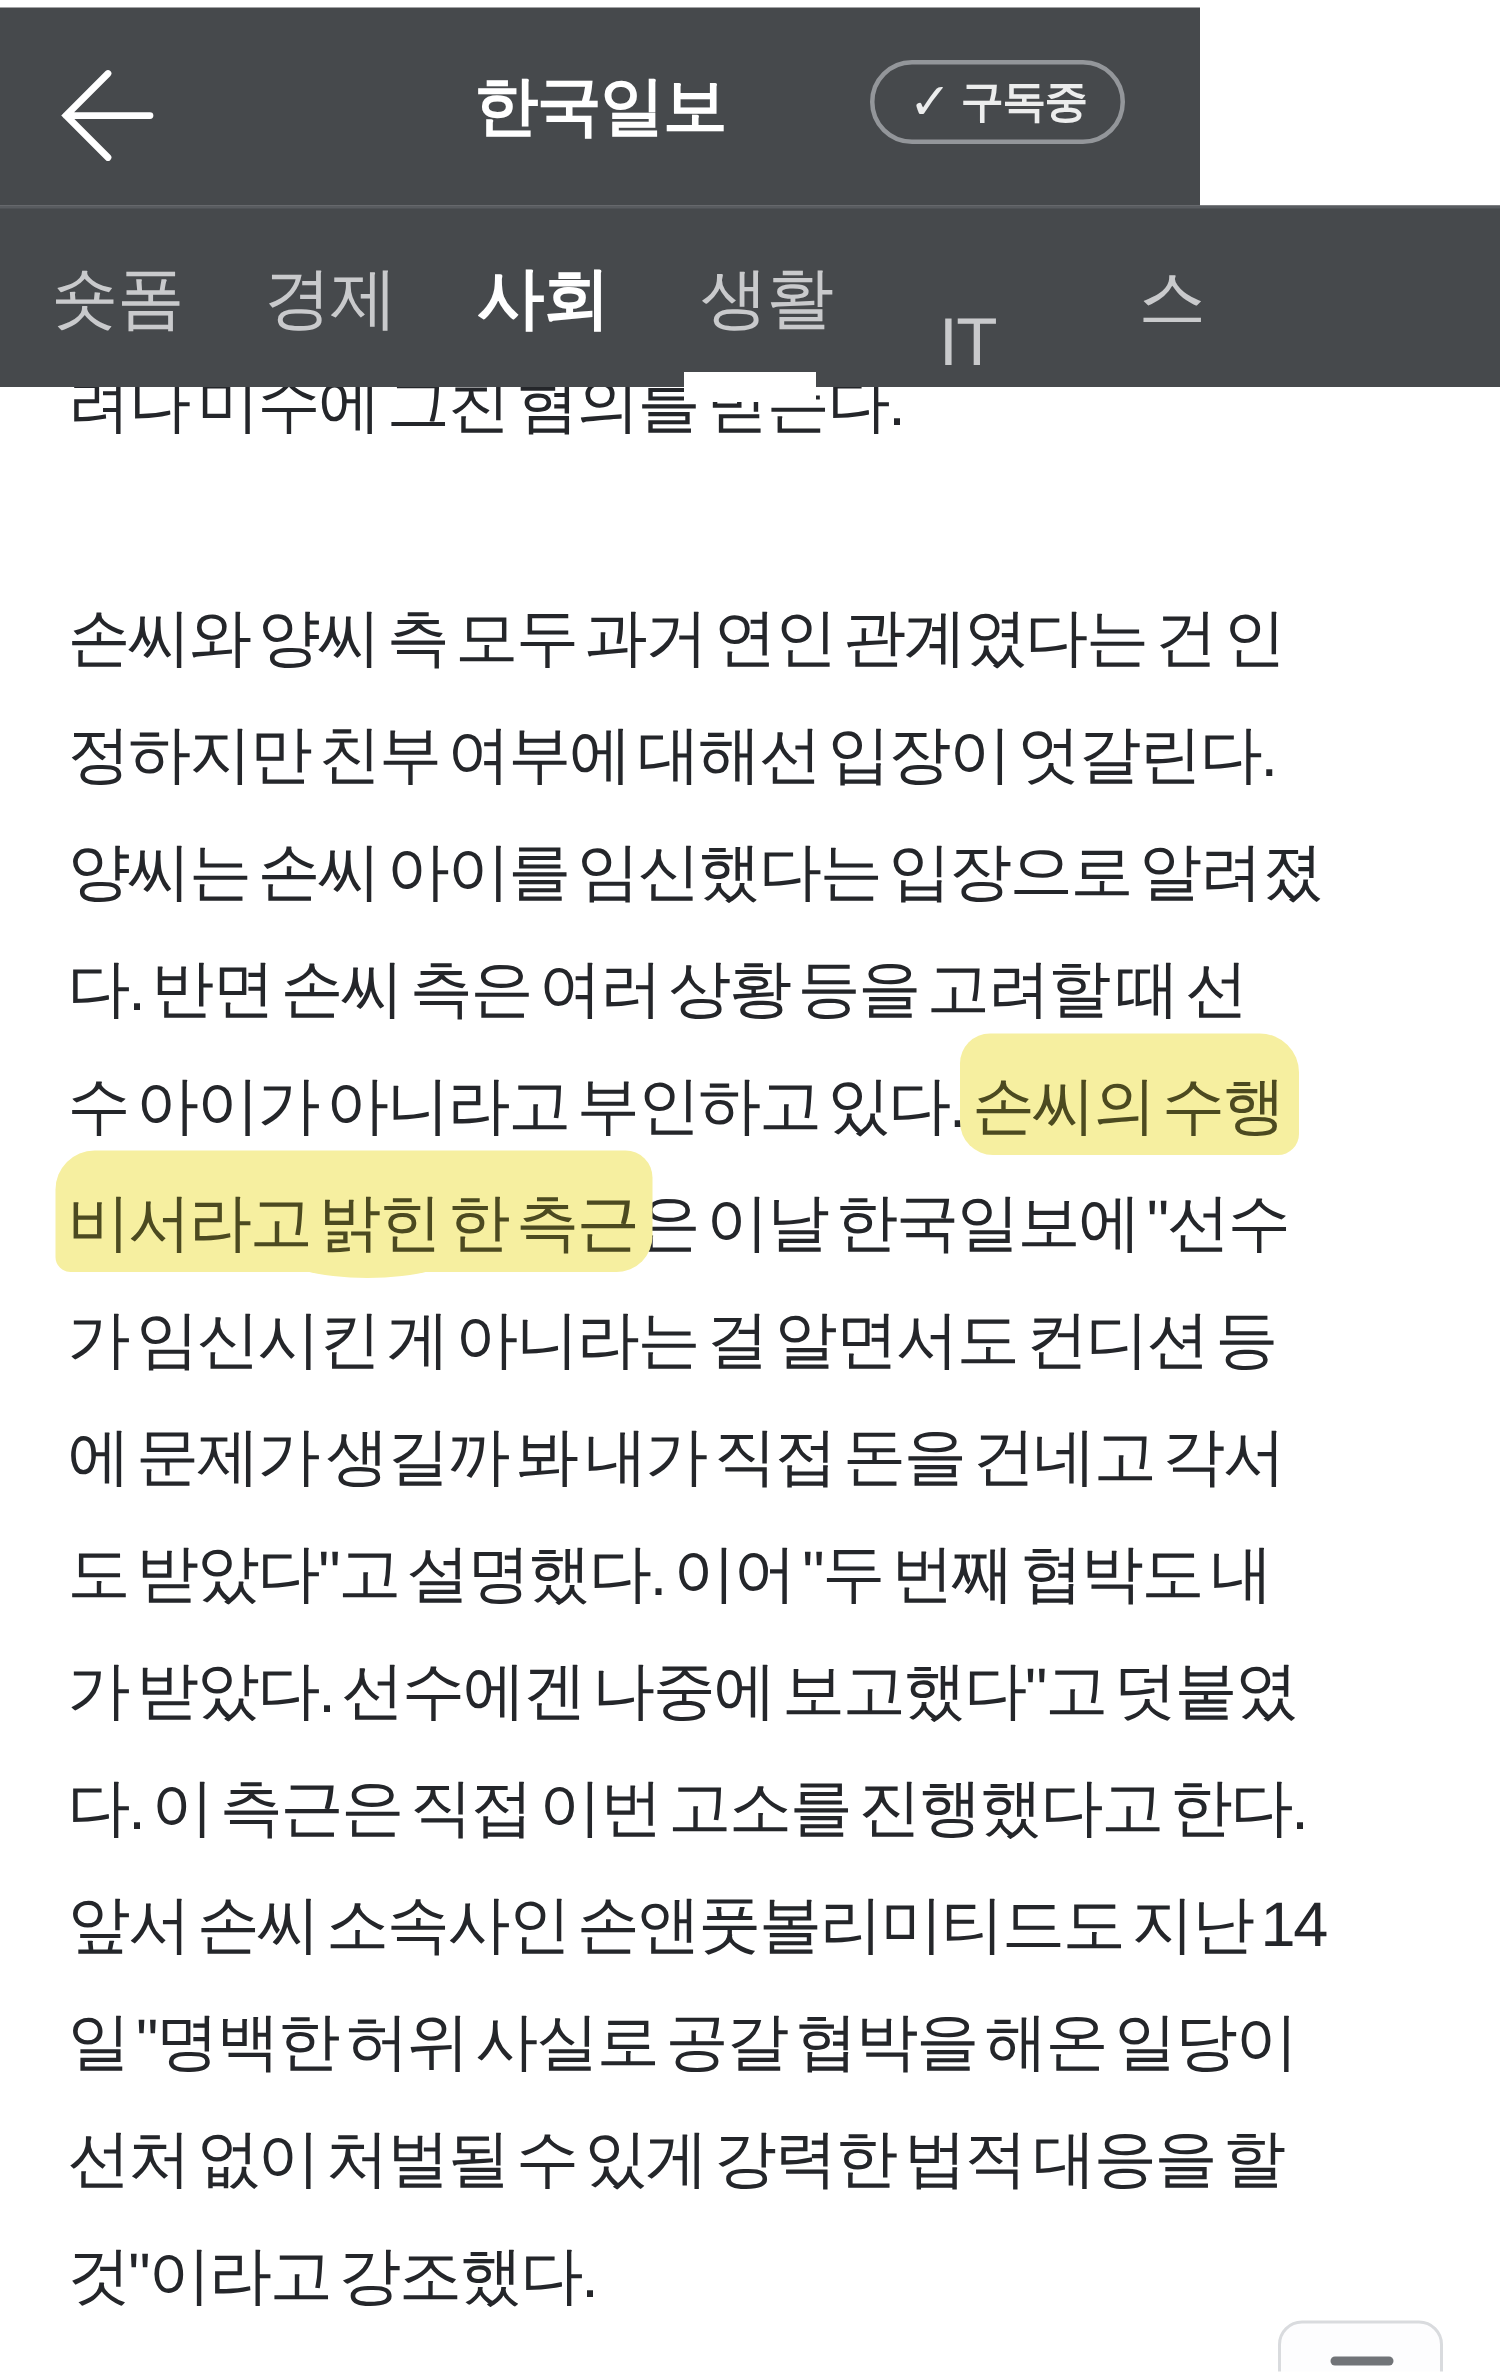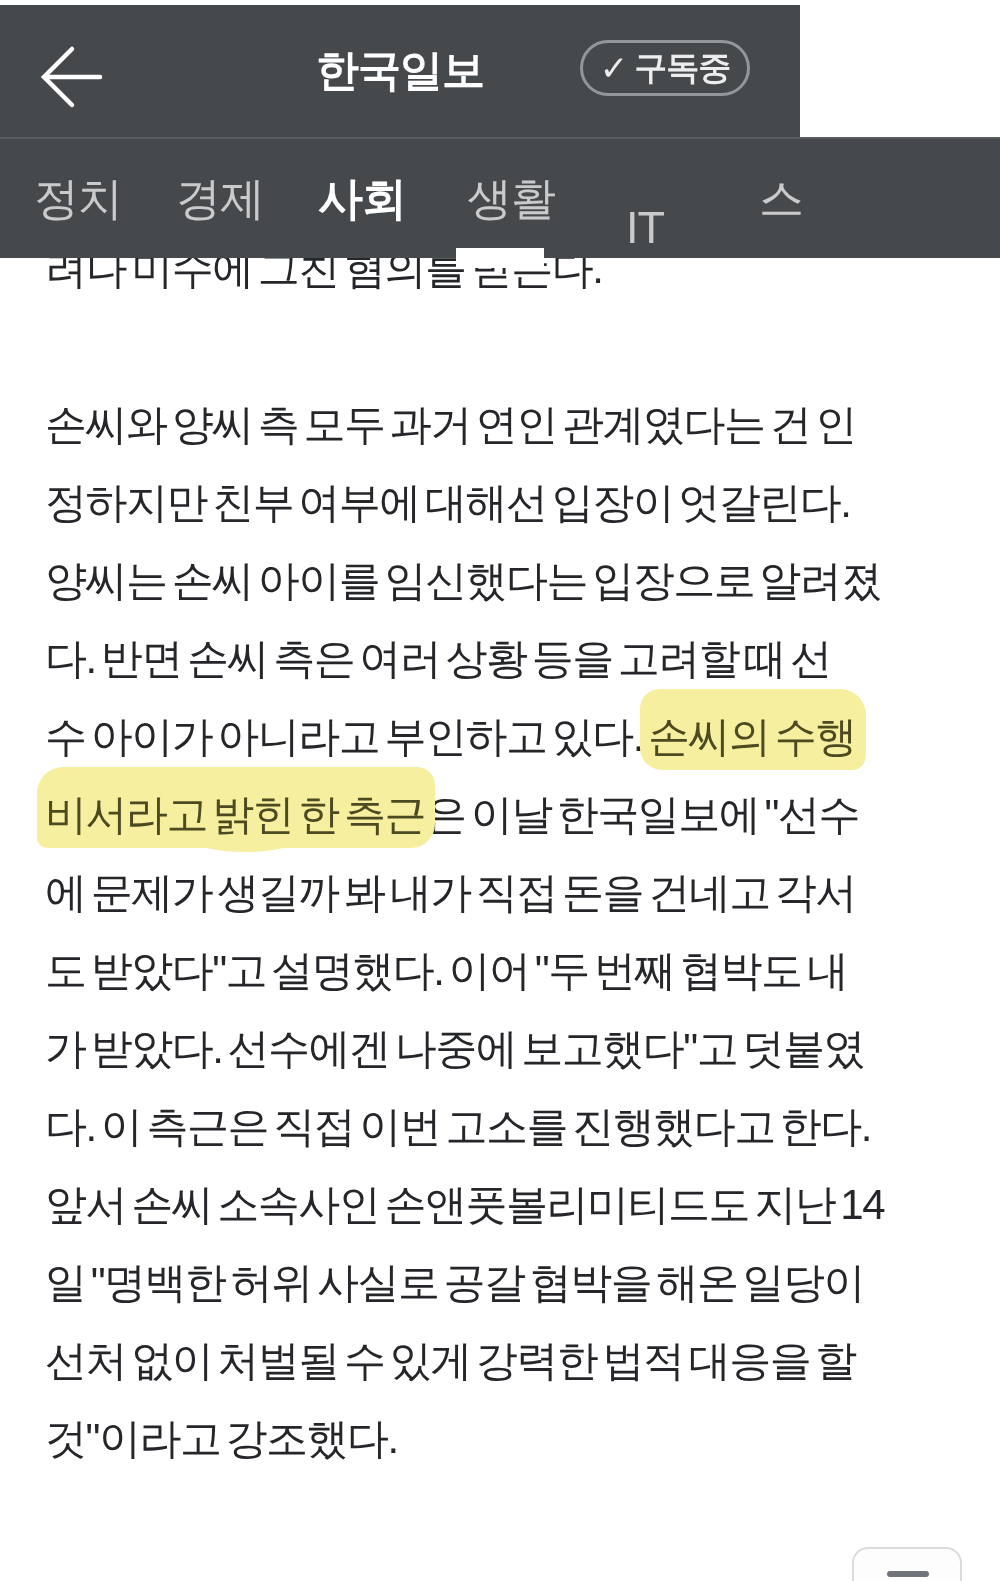--- a/index.html
+++ b/index.html
@@ -36,21 +36,21 @@
     display:flex;align-items:center;justify-content:center;
     color:#ffffff;font-size:43px;font-weight:bold;letter-spacing:-1px;
   }
   .subscribe-pill{
     position:absolute;right:50px;top:35px;width:170px;height:56px;
     border:3px solid var(--pill-border);border-radius:31px;
     background:transparent;display:flex;align-items:center;justify-content:center;
     gap:6px;color:var(--pill-text);cursor:pointer;
   }
   .subscribe-pill .check{font-size:34px;line-height:1;}
-  .subscribe-pill .lbl{font-size:33px;font-weight:600;letter-spacing:-1px;}
+  .subscribe-pill .lbl{font-size:29px;font-weight:600;letter-spacing:-1px;}
 
   
   .tabbar{
     position:absolute;top:137px;left:0;width:1000px;height:119px;
     background:var(--header-bg);border-top:2px solid var(--divider);
     z-index:20;overflow:hidden;
   }
   .tab{
     position:absolute;top:0;height:119px;display:flex;align-items:center;
     transform:translateX(-50%);
@@ -116,21 +116,21 @@
     </span>
   </button>
   <div class="app-title">한국일보</div>
   <button class="subscribe-pill">
     <span class="check">✓</span>
     <span class="lbl">구독중</span>
   </button>
 </header>
 
 <nav class="tabbar">
-  <span class="tab">정치</span>
+  <span class="tab">숏폼</span>
   <span class="tab">경제</span>
   <span class="tab active">사회</span>
   <span class="tab">생활</span>
   <span class="tab">IT</span>
   <span class="tab">스</span>
 </nav>
 
 <div class="notch"></div>
 
 <div class="hl-blob"></div>
@@ -138,20 +138,21 @@
 <main class="article">
   <div class="tl">려나 미수에 그친 혐의를 받는다.</div>
   <div class="para-gap"></div>
   <div id="article-main">
       <div class="tl"><span>손씨와 양씨 측 모두 과거 연인 관계였다는 건 인</span></div>
       <div class="tl"><span>정하지만 친부 여부에 대해선 입장이 엇갈린다.</span></div>
       <div class="tl"><span>양씨는 손씨 아이를 임신했다는 입장으로 알려졌</span></div>
       <div class="tl"><span>다. 반면 손씨 측은 여러 상황 등을 고려할 때 선</span></div>
       <div class="tl"><span>수 아이가 아니라고 부인하고 있다. </span><span class="hl">손씨의 수행</span></div>
       <div class="tl"><span class="hl hl-start">비서라고 밝힌 한 측근</span><span>은 이날 한국일보에 "선수</span></div>
+      <div class="tl"><span>가 임신시킨 게 아니라는 걸 알면서도 컨디션 등</span></div>
       <div class="tl"><span>에 문제가 생길까 봐 내가 직접 돈을 건네고 각서</span></div>
       <div class="tl"><span>도 받았다"고 설명했다. 이어 "두 번째 협박도 내</span></div>
       <div class="tl"><span>가 받았다. 선수에겐 나중에 보고했다"고 덧붙였</span></div>
       <div class="tl"><span>다. 이 측근은 직접 이번 고소를 진행했다고 한다.</span></div>
       <div class="tl"><span>앞서 손씨 소속사인 손앤풋볼리미티드도 지난 14</span></div>
       <div class="tl"><span>일 "명백한 허위 사실로 공갈 협박을 해온 일당이</span></div>
       <div class="tl"><span>선처 없이 처벌될 수 있게 강력한 법적 대응을 할</span></div>
       <div class="tl"><span>것"이라고 강조했다.</span></div>
     </div>
 </main>

